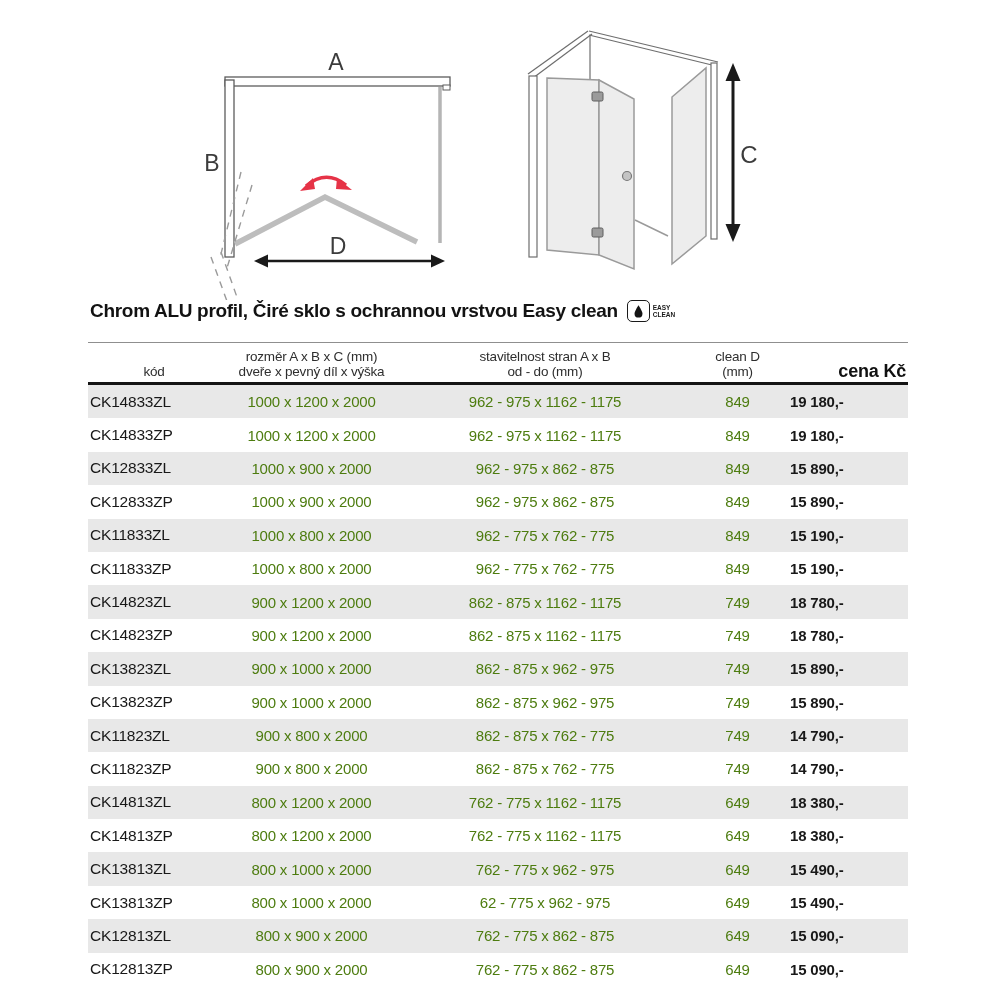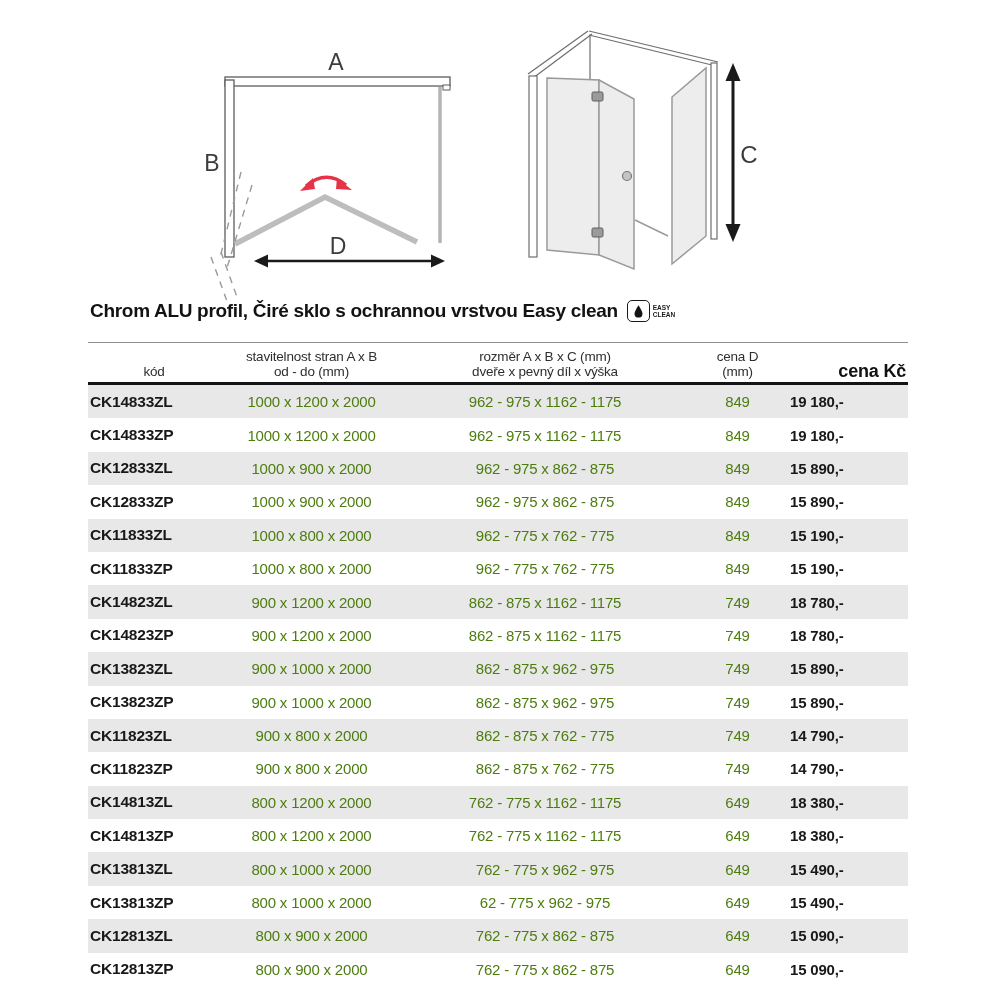--- a/index.html
+++ b/index.html
@@ -23,21 +23,21 @@
   .grid{display:grid;grid-template-columns:130px 187px 280px 105px 118px;}
   .thead{height:36px;align-items:end;padding:0 0 3px 0;border-bottom:3px solid #141414;}
   .hcell{font-size:13.5px;line-height:15px;color:#2e2e2e;letter-spacing:-0.2px;}
   .h-kod{text-align:center;padding-left:2px;}
   .h-mid{text-align:center;}
   .h-cena{text-align:right;font-weight:bold;font-size:18px;color:#111;padding-right:2px;}
   .tbody{display:block;}
   .trow{display:grid;grid-template-columns:130px 187px 280px 105px 118px;height:33.4px;align-items:center;}
   .trow:nth-child(odd){background:#e8e8e8;}
   .cell{font-size:15px;letter-spacing:-0.2px;white-space:nowrap;}
-  .c-kod{font-weight:bold;color:#181818;text-align:left;padding-left:2px;font-size:15.5px;}
+  .c-kod{font-weight:normal;color:#181818;text-align:left;padding-left:2px;font-size:15.5px;}
   .c-mid{color:#4d7c0f;text-align:center;}
   .c-cena{font-weight:bold;color:#181818;text-align:left;padding-right:2px;}
 
   svg text{font-family:"Liberation Sans","DejaVu Sans",sans-serif;}
 </style>
 </head>
 <body>
 
 <div class="sheet">
 
@@ -126,29 +126,29 @@
         <span>EASY</span>
         <span>CLEAN</span>
       </span>
     </span>
   </div>
 
   <div class="tbl">
     <div class="grid thead">
       <div class="hcell h-kod">kód</div>
       <div class="hcell h-mid">
+        <div>rozměr A x B x C (mm)</div>
+        <div>dveře x pevný díl x výška</div>
+      </div>
+      <div class="hcell h-mid">
         <div>stavitelnost stran A x B</div>
         <div>od - do (mm)</div>
       </div>
       <div class="hcell h-mid">
-        <div>rozměr A x B x C (mm)</div>
-        <div>dveře x pevný díl x výška</div>
-      </div>
-      <div class="hcell h-mid">
-        <div>cena D</div>
+        <div>clean D</div>
         <div>(mm)</div>
       </div>
       <div class="hcell h-cena">cena Kč</div>
     </div>
     <div class="tbody" id="table-body">
         <div class="trow">
           <div class="cell c-kod">CK14833ZL</div>
           <div class="cell c-mid">1000 x 1200 x 2000</div>
           <div class="cell c-mid">962 - 975 x 1162 - 1175</div>
           <div class="cell c-mid">849</div>

